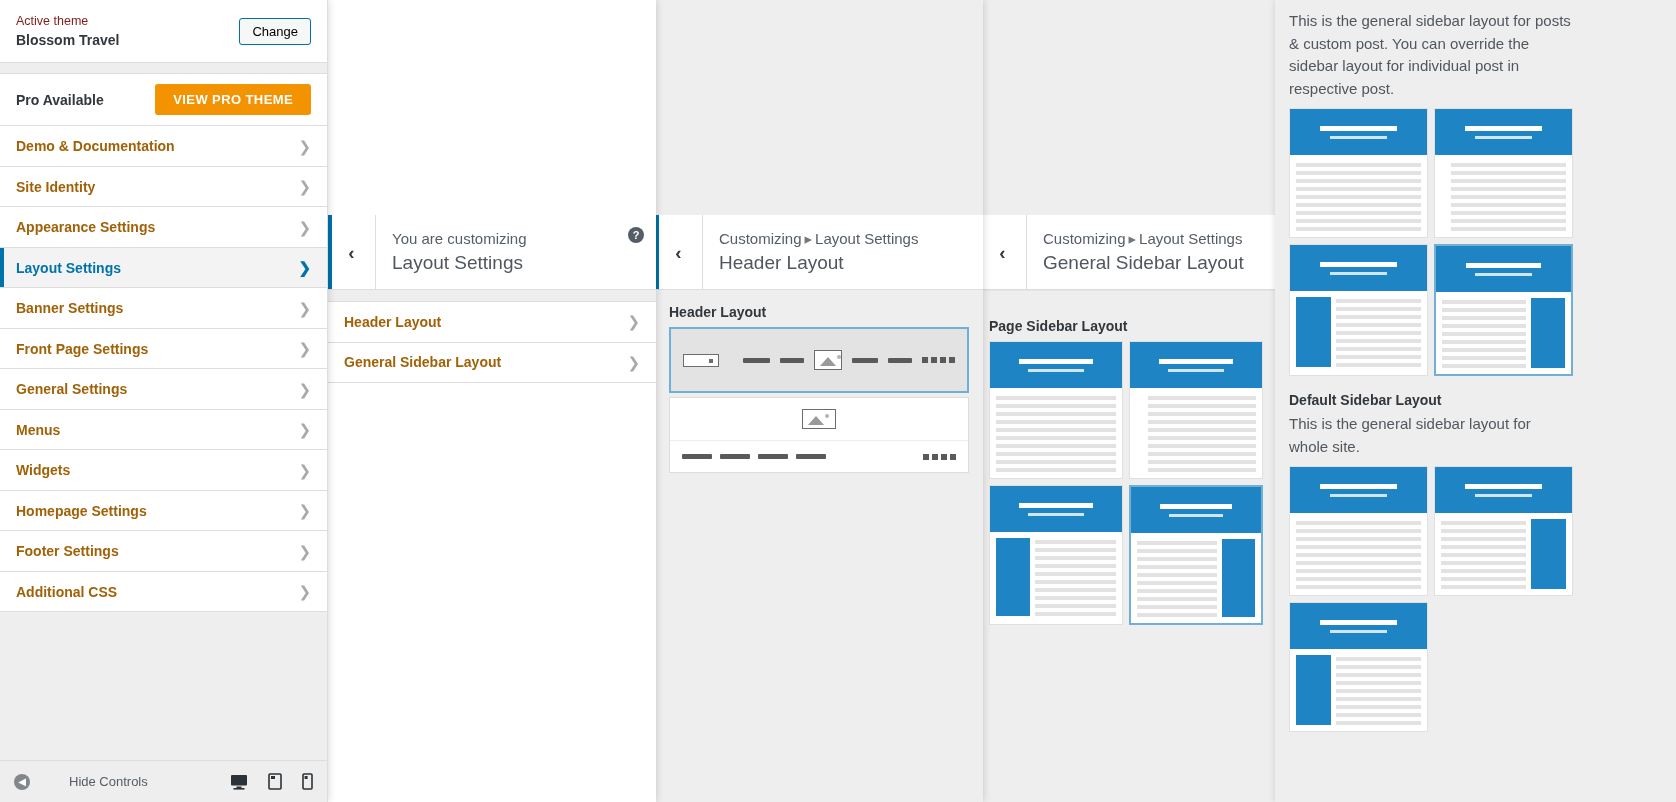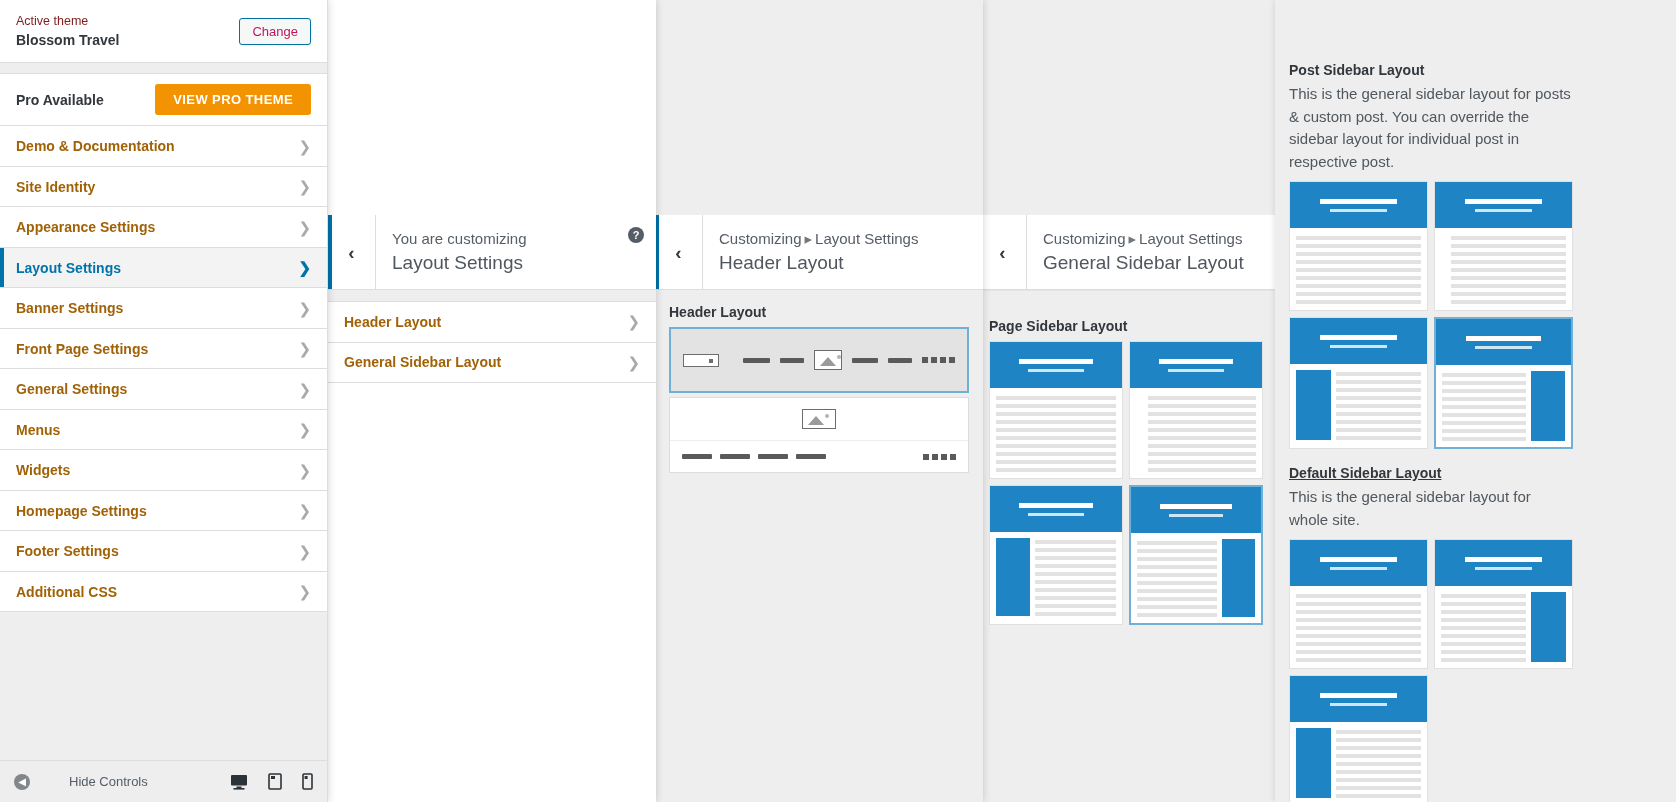--- a/index.html
+++ b/index.html
@@ -62,21 +62,21 @@
     box-shadow: 0 0 8px rgba(0,0,0,.18);
     z-index: 30;
   }
   .theme-head {
     background:#fff; padding:12px 16px; display:flex; align-items:center;
     justify-content:space-between; border-bottom:1px solid #ddd; min-height:56px;
   }
   .theme-head .t1 { font-size:12.5px; color:#7f1d1d; line-height:1.45; }
   .theme-head .t2 { font-size:14px; color:#32373c; font-weight:bold; line-height:1.45; }
   .change-btn {
-    background:#f6f7f7; border:1px solid #0071a1; color:#be185d;
+    background:#f6f7f7; border:1px solid #0071a1; color:#000000;
     border-radius:3px; font-size:13px; padding:5px 12px; cursor:pointer;
     font-family:"Liberation Sans", sans-serif;
   }
   .spacer-gap { height:10px; background:#eee; }
   .panel-list { background:#fff; border-top:1px solid #ddd; }
   .pro-row {
     display:flex; align-items:center; justify-content:space-between;
     padding:10px 16px; background:#fff; border-bottom:1px solid #ddd; min-height:50px;
   }
   .pro-row .lbl { font-size:14px; color:#32373c; font-weight:bold; }
@@ -229,21 +229,20 @@
     </div>
     <div class="preview-body">
       <div class="preview-block"></div>
     </div>
   </div>
 
   <div class="bubble"></div>
 
   <div id="right-region">
 
-    <div class="rr-title">Post Sidebar Layout</div>
     <div class="rr-desc">This is the general sidebar layout for posts &amp; custom post. You can override the sidebar layout for individual post in respective post.</div>
 
     <div class="sl-grid" style="width:284px; margin-left:6px;">
 
       <div class="sl-thumb">
         <div class="sl-head">
             <span class="l1"></span>
             <span class="l2"></span>
           </div>
         <div class="sl-content">
@@ -317,21 +316,21 @@
               <i></i>
               <i></i>
               <i></i>
               <i></i>
             </div>
           <div class="sl-side"></div>
         </div>
       </div>
     </div>
 
-    <div class="rr-title" style="margin-top:16px;text-decoration:underline;">Default Sidebar Layout</div>
+    <div class="rr-title" style="margin-top:16px;">Default Sidebar Layout</div>
     <div class="rr-desc">This is the general sidebar layout for whole site.</div>
 
     <div class="sl-grid" style="width:284px; margin-left:6px;">
 
       <div class="sl-thumb">
         <div class="sl-head">
             <span class="l1"></span>
             <span class="l2"></span>
           </div>
         <div class="sl-content">

